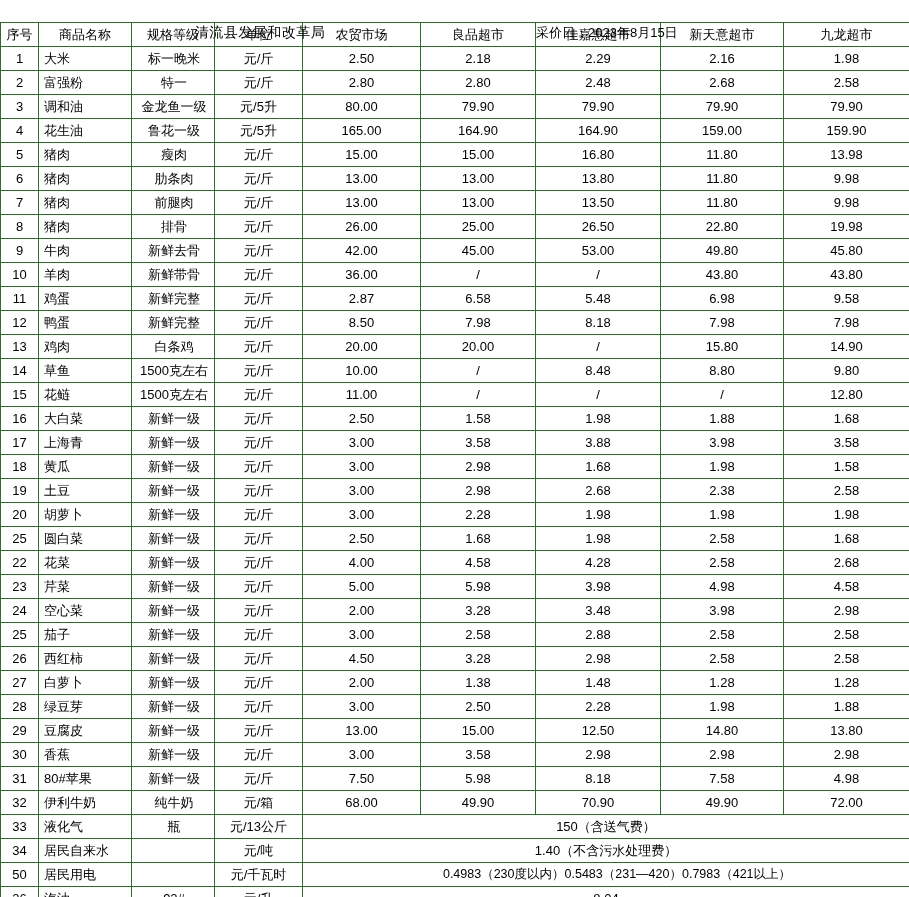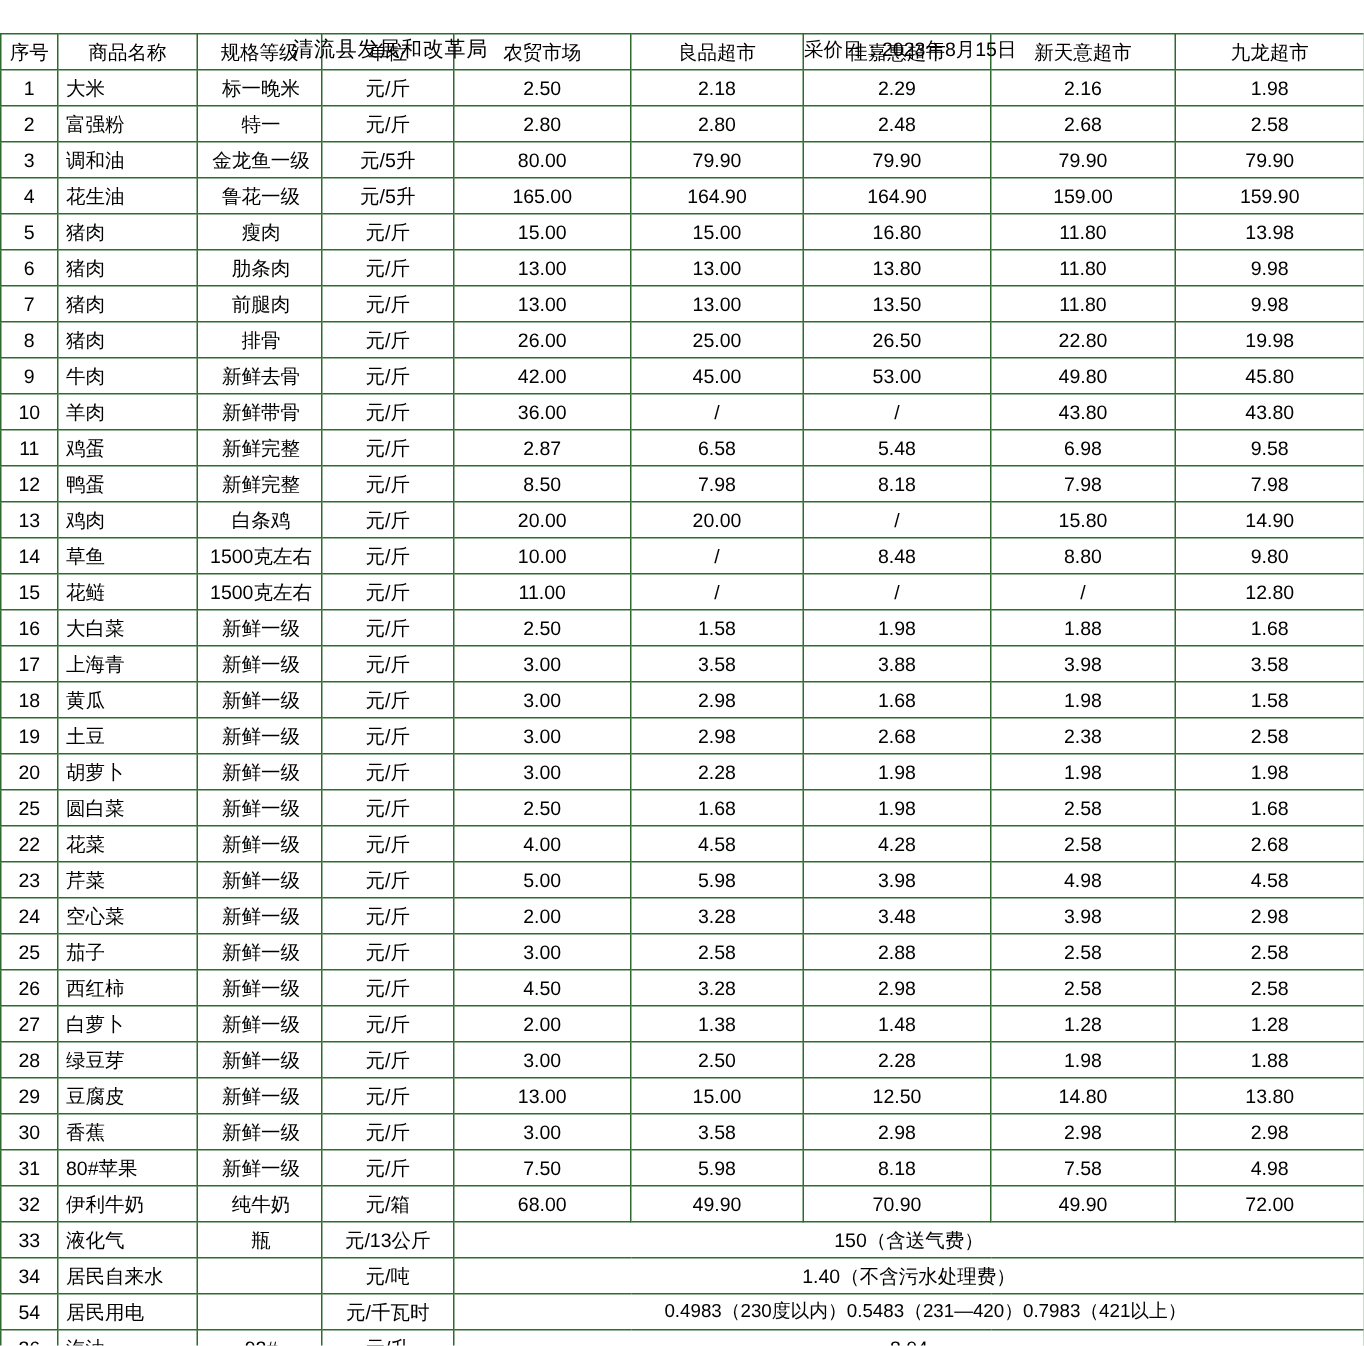--- a/index.html
+++ b/index.html
@@ -469,21 +469,21 @@
           <td class="merged" colspan="5">150（含送气费）</td>
         </tr>
         <tr>
           <td class="num">34</td>
           <td class="name">居民自来水</td>
           <td class="spec"></td>
           <td class="unit">元/吨</td>
           <td class="merged" colspan="5">1.40（不含污水处理费）</td>
         </tr>
         <tr>
-          <td class="num">54</td>
+          <td class="num">50</td>
           <td class="name">居民用电</td>
           <td class="spec"></td>
           <td class="unit">元/千瓦时</td>
           <td class="merged small" colspan="5">0.4983（230度以内）0.5483（231—420）0.7983（421以上）</td>
         </tr>
         <tr>
           <td class="num">36</td>
           <td class="name">汽油</td>
           <td class="spec">92#</td>
           <td class="unit">元/升</td>

